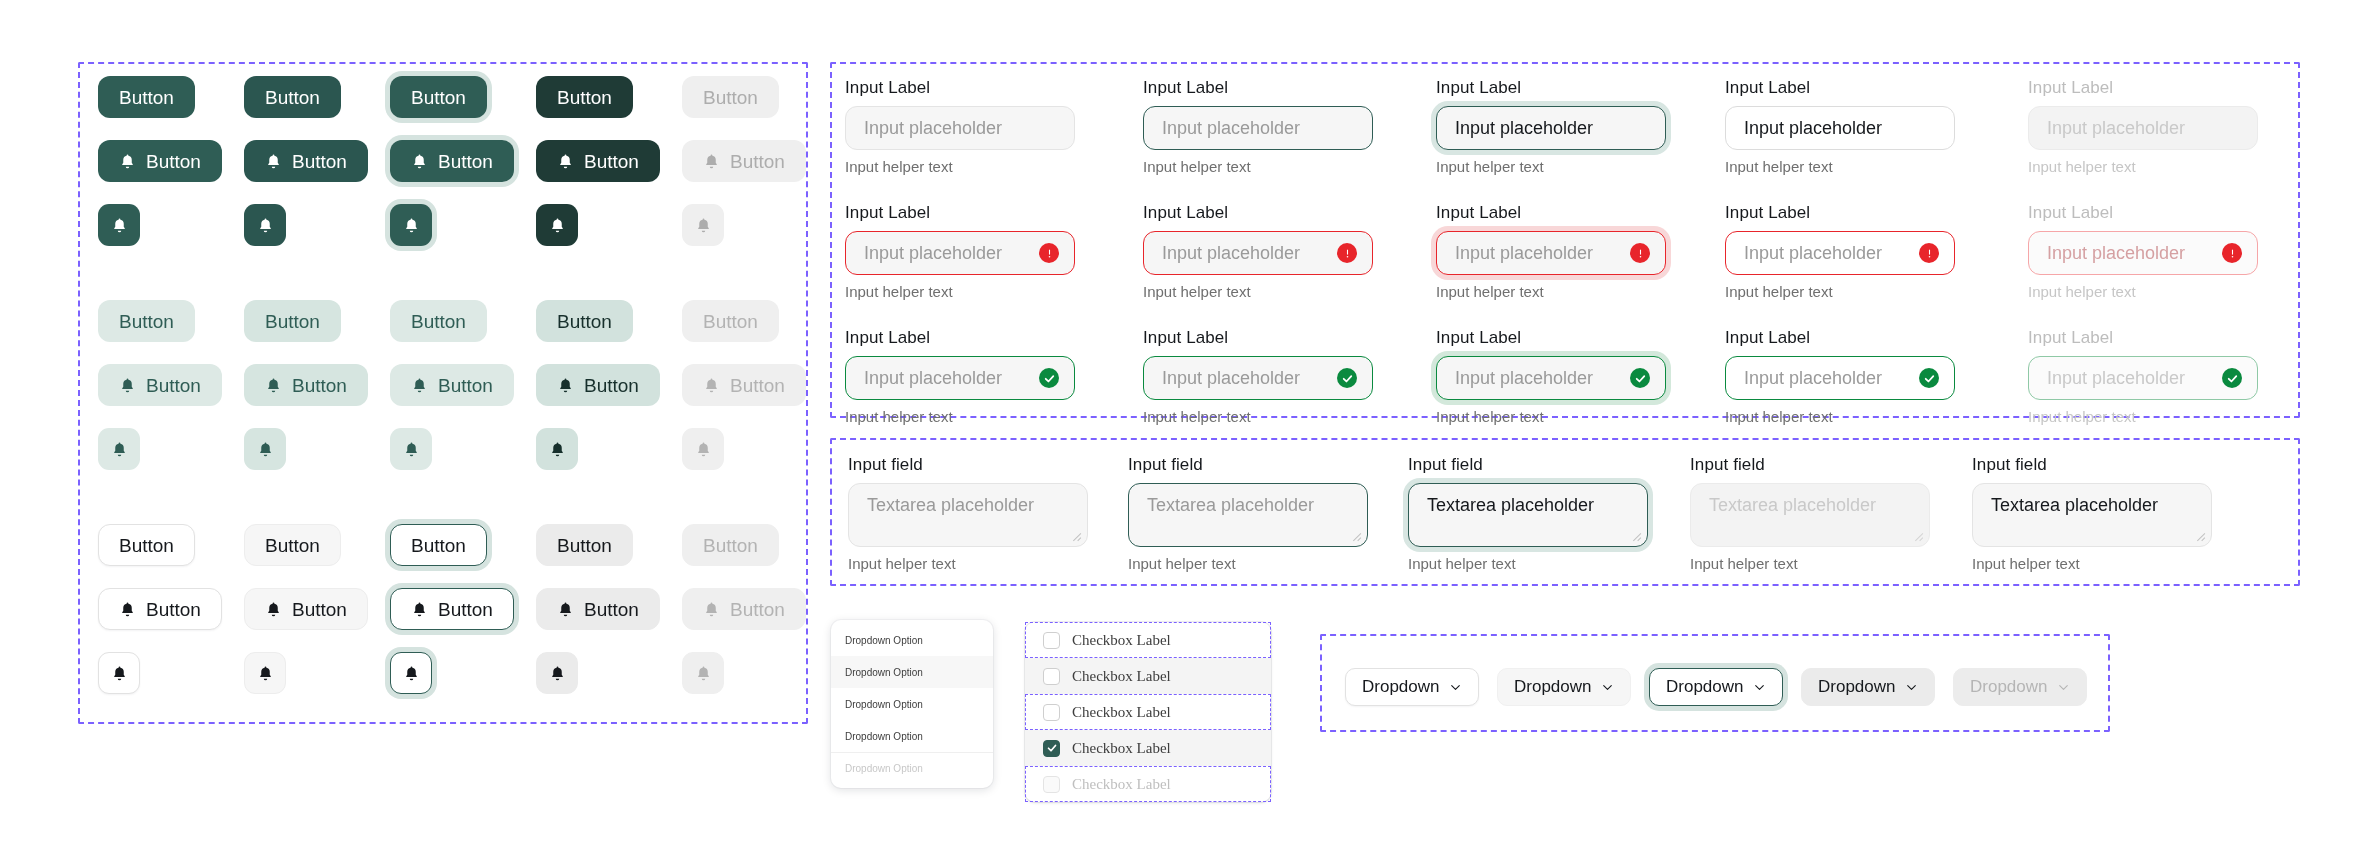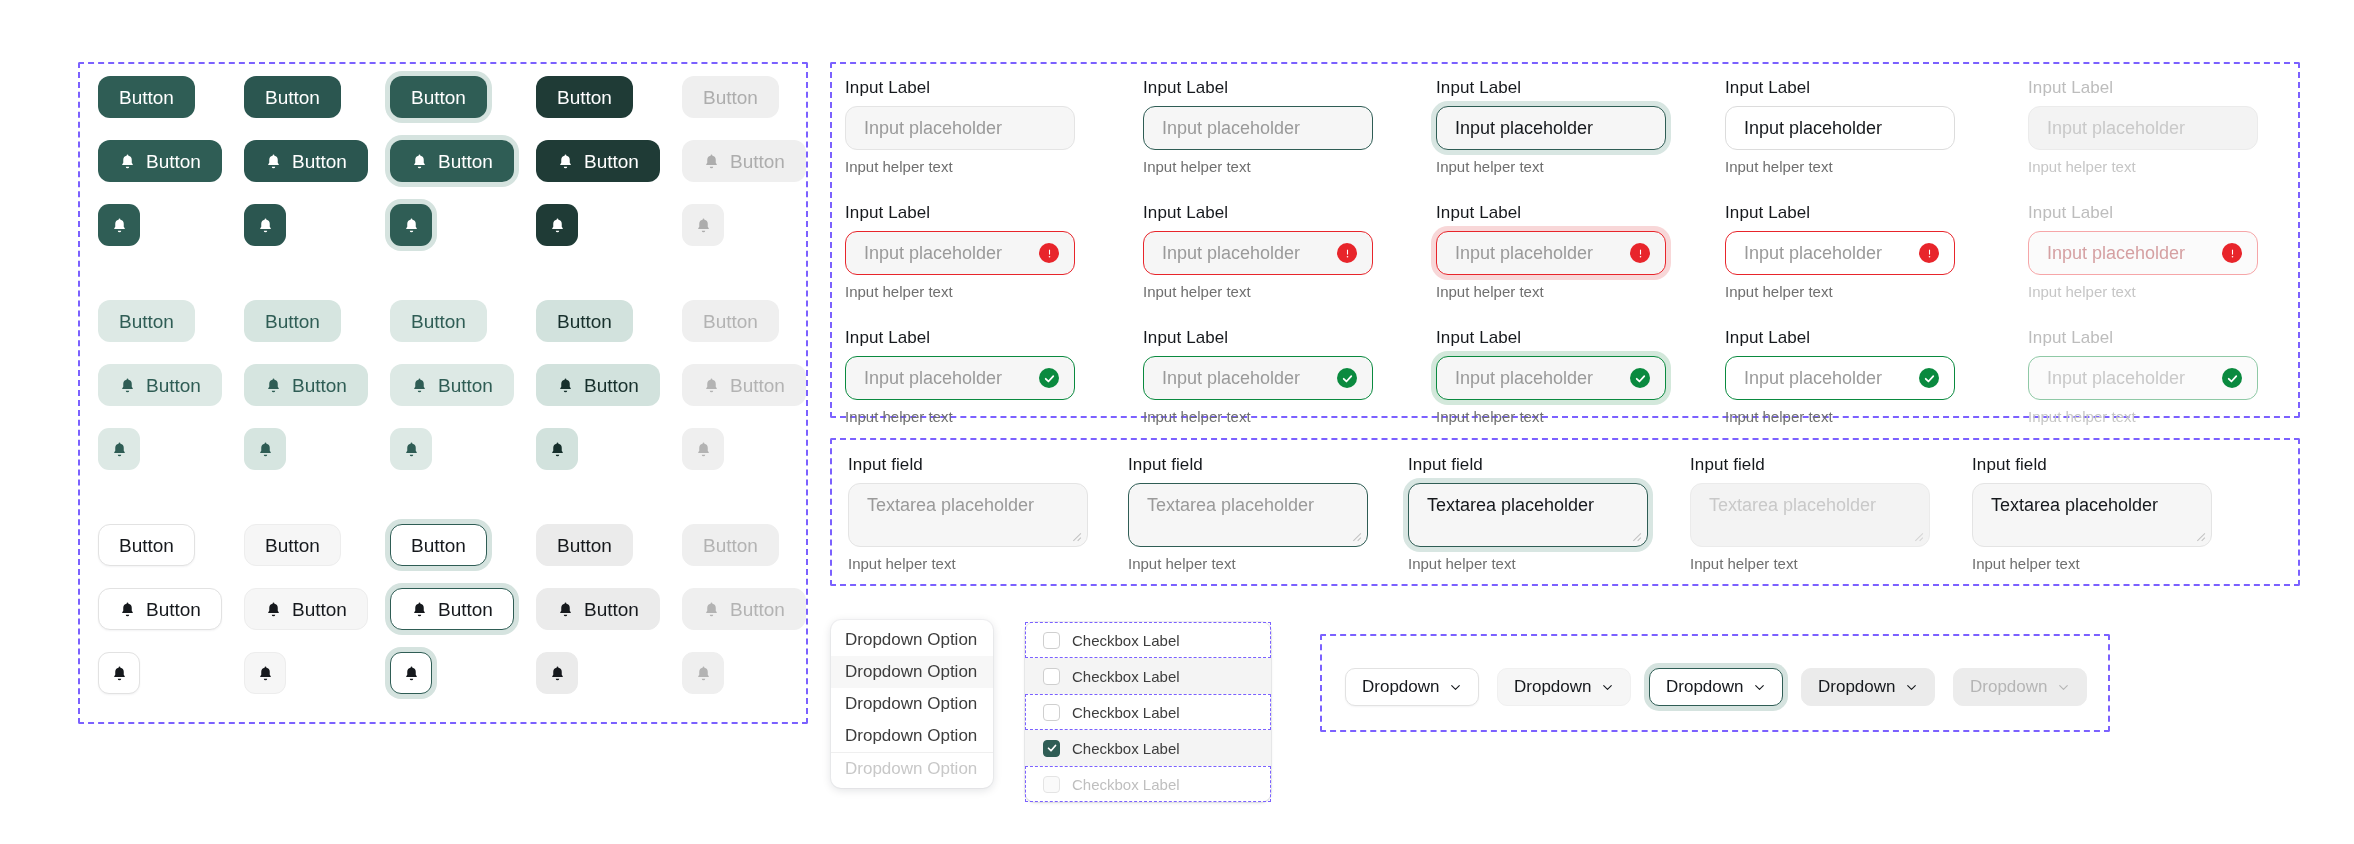--- a/index.html
+++ b/index.html
@@ -141,37 +141,38 @@
     background: #fff;
     border-radius: 10px;
     box-shadow: 0 2px 10px rgba(16,24,40,.13), 0 0 0 1px rgba(16,24,40,.04);
     padding: 4px 0;
     overflow: hidden;
   }
   .dd-item {
     height: 32px;
     display: flex; align-items: center;
     padding: 0 14px;
-    font-size: 17px;
+    font-size: 10px;
     color: #3d3d3d;
     white-space: nowrap;
     cursor: pointer;
   }
   .dd-item.hover   { background: #f7f7f7; }
   .dd-item.divider { border-top: 1px solid #efefef; }
   .dd-item.disabled{ color: #c8c8c8; cursor: default; }
 
   
   .cb-panel {
     position: absolute;
     width: 246px;
     background: #fff;
     border-radius: 10px;
     box-shadow: 0 1px 3px rgba(16,24,40,.12), 0 0 0 1px rgba(16,24,40,.06);
     overflow: hidden;
+    font-family: Liberation Serif, serif;
   }
   .cb-row {
     height: 36px;
     display: flex; align-items: center; gap: 12px;
     padding: 0 18px;
     font-size: 15px;
     color: #3d3d3d;
     cursor: pointer;
   }
   .cb-row.alt { background: #f4f4f4; }

